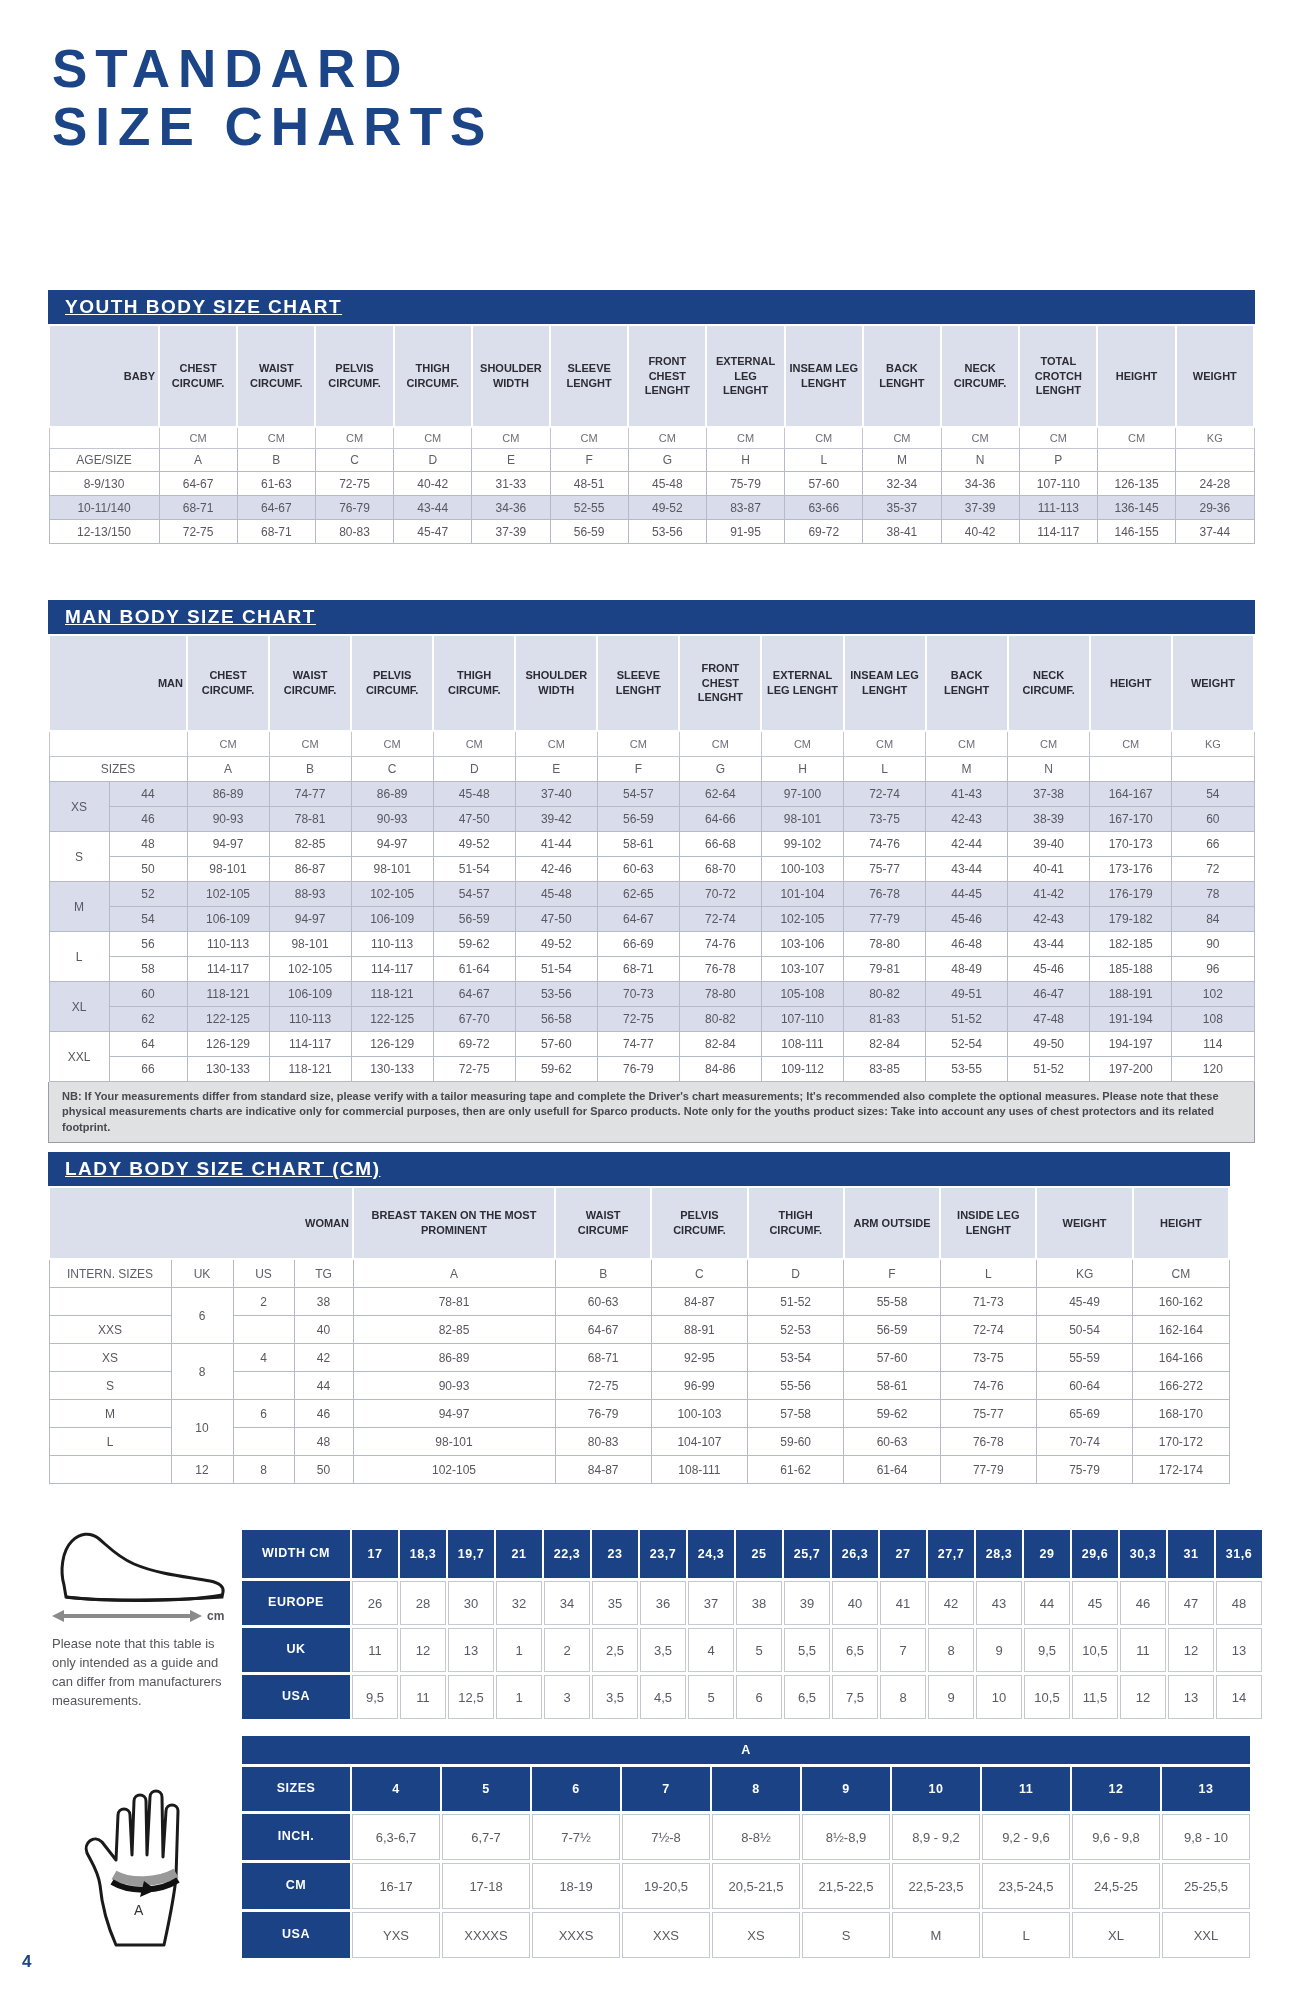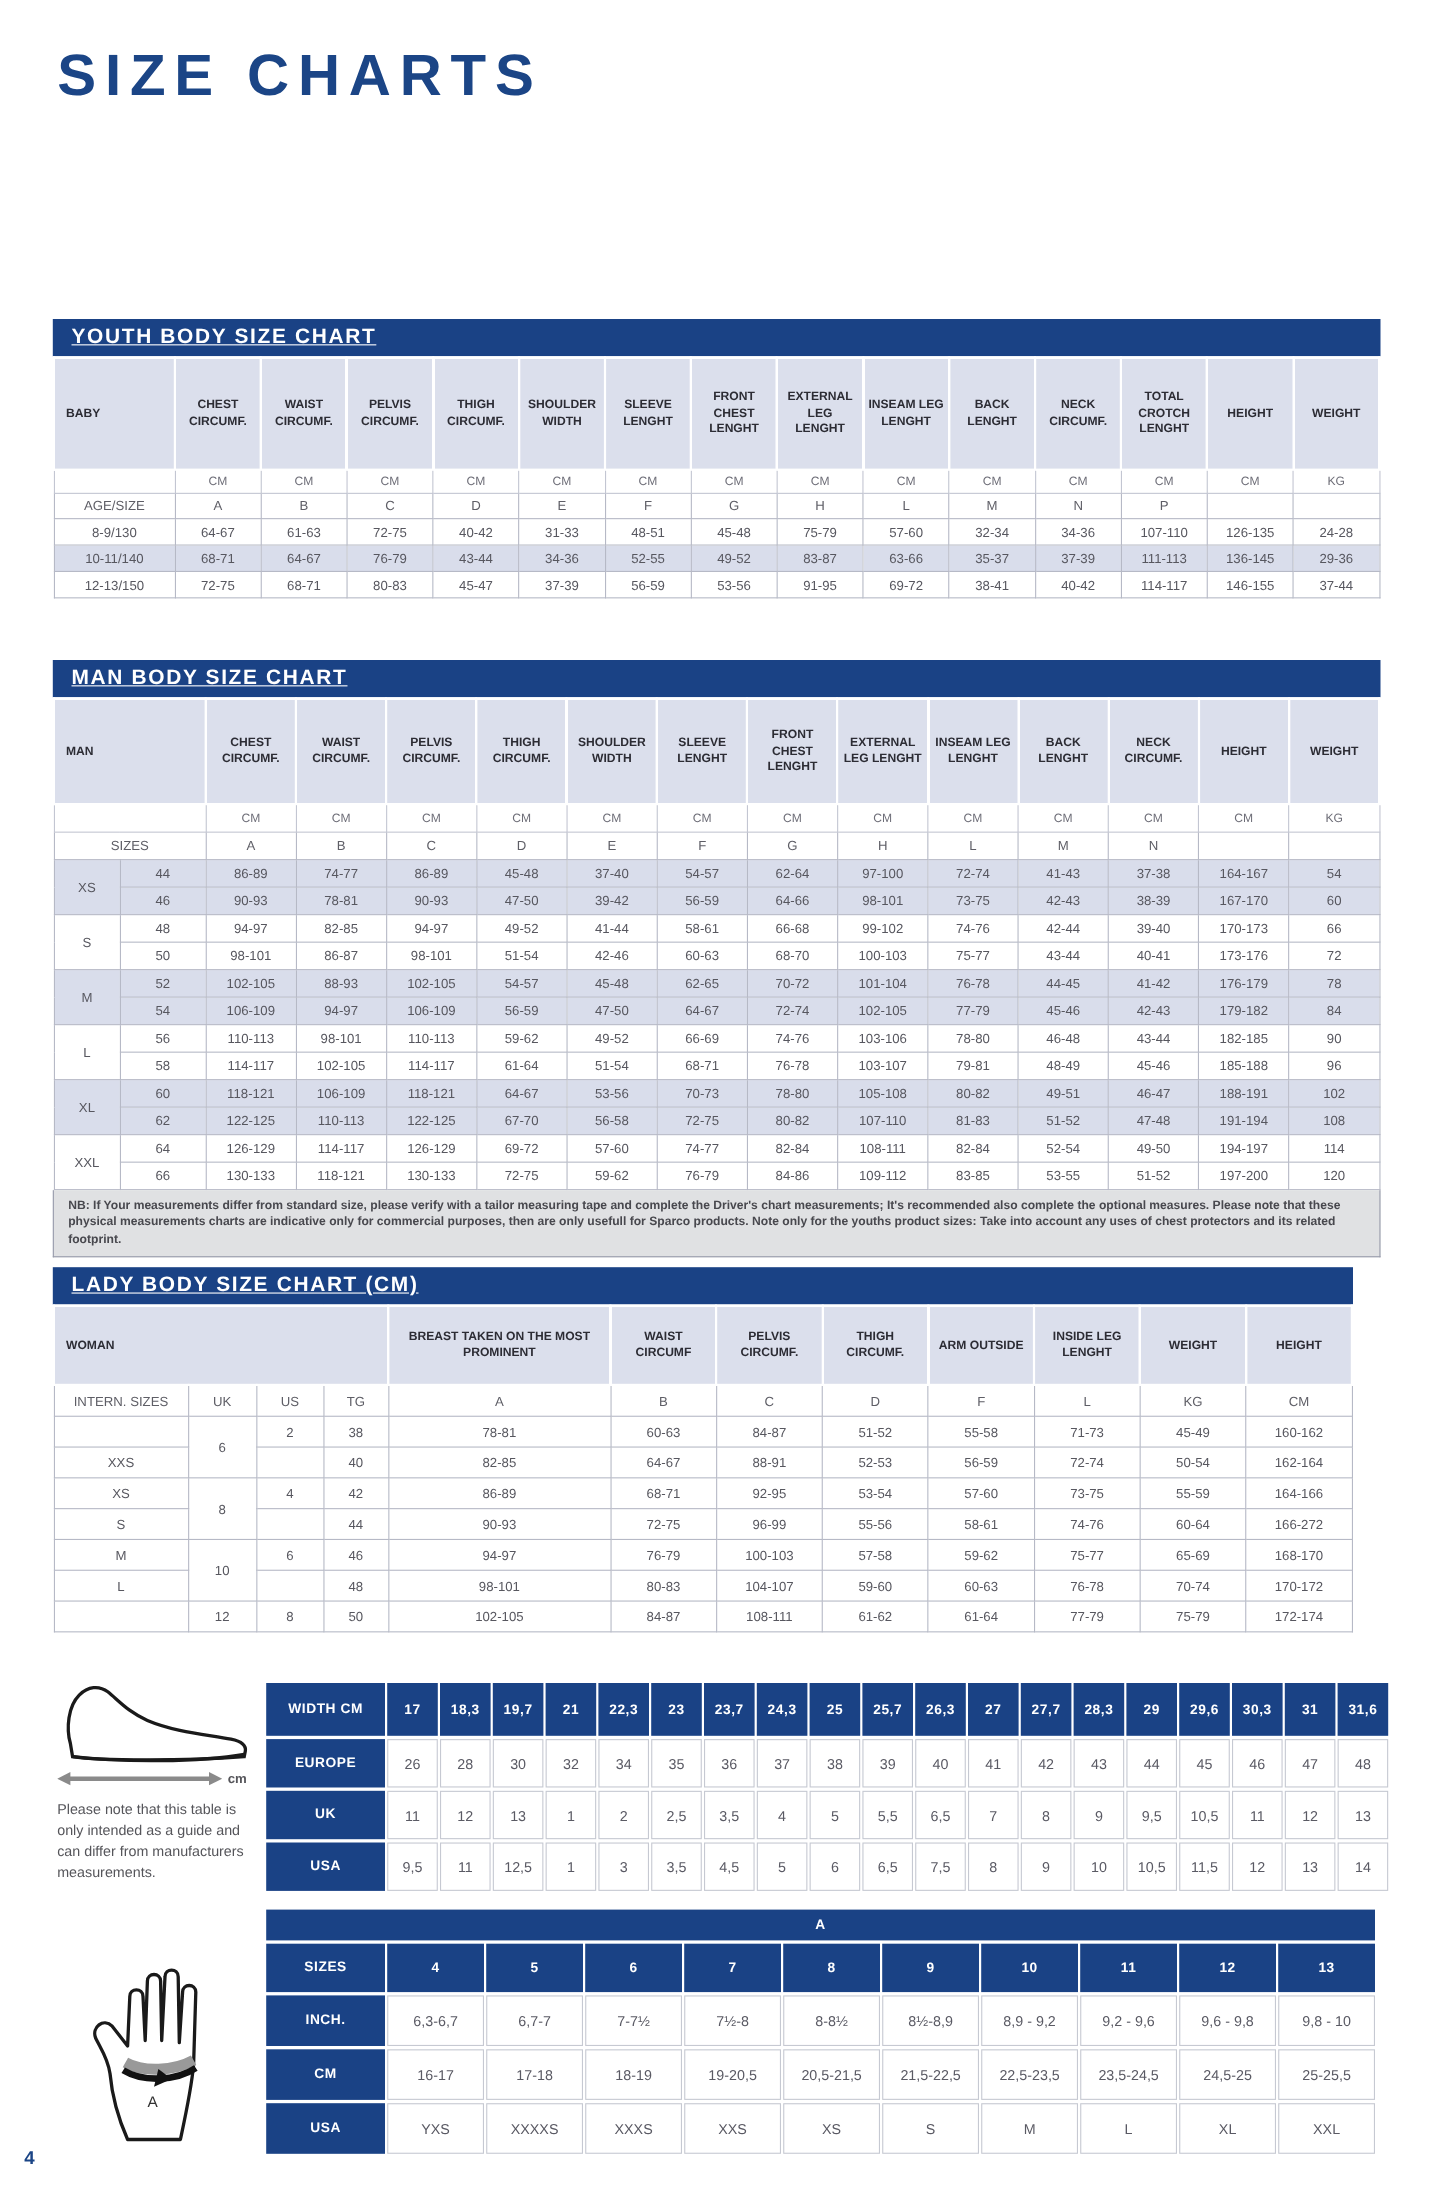--- a/index.html
+++ b/index.html
@@ -17,21 +17,21 @@
        padding-left:17px;box-sizing:border-box;font-weight:bold;font-size:19px;letter-spacing:1.5px;text-decoration:underline;}
 
   table.body-table{border-collapse:collapse;table-layout:fixed;width:100%;
        background:#fff;border:1px solid #989cab;}
   .body-table td{text-align:center;vertical-align:middle;font-size:12px;color:#57575f;
        border:1px solid #b6b9c6;padding:0;height:23px;white-space:nowrap;overflow:hidden;}
   .body-table tr.hdr td{background:#dbdfec;border:2px solid #fff;font-weight:bold;
        font-size:11px;color:#2c2c34;white-space:normal;line-height:1.35;padding:2px 3px;height:96px;}
   #man-sec .body-table tr.hdr td{height:90px;}
   #lady-sec .body-table tr.hdr td{height:66px;}
-  .body-table tr.hdr td.first{text-align:left;padding-left:10px;}
+  .body-table tr.hdr td.first{text-align:right;padding-left:10px;}
   .body-table tr.units td{height:20px;font-size:11px;color:#6e6e78;border-color:#c3c6d2;}
   .body-table tr.letters td{height:22px;color:#5e5e66;}
   #man-sec .body-table td{height:24px;}
   #lady-sec .body-table td{height:27px;}
   .body-table td.shade{background:#d9ddeb;}
   .nb{box-sizing:border-box;background:#e0e1e3;border:1px solid #989cab;border-top:none;
       padding:7px 13px;font-size:11px;color:#48484e;line-height:1.4;font-weight:bold;}
 
   .flexrow{position:absolute;left:52px;display:flex;align-items:flex-start;}
   #shoe-row{top:1527px;}
@@ -53,20 +53,21 @@
   .sg.glove tr.gr td{height:42px;}
 
   .pagenum{position:absolute;left:22px;top:1952px;color:#1b4586;font-weight:bold;font-size:17px;}
 </style>
 </head>
 <body>
 
 <div id="page">
 
   <div class="title">
+    <div>STANDARD</div>
     <div>SIZE CHARTS</div>
   </div>
 
   <div class="sec" id="youth-sec">
     <div class="bar">
       <span>YOUTH BODY SIZE CHART</span>
     </div>
     <div id="youth-host">
         <table class="body-table">
           <colgroup>

